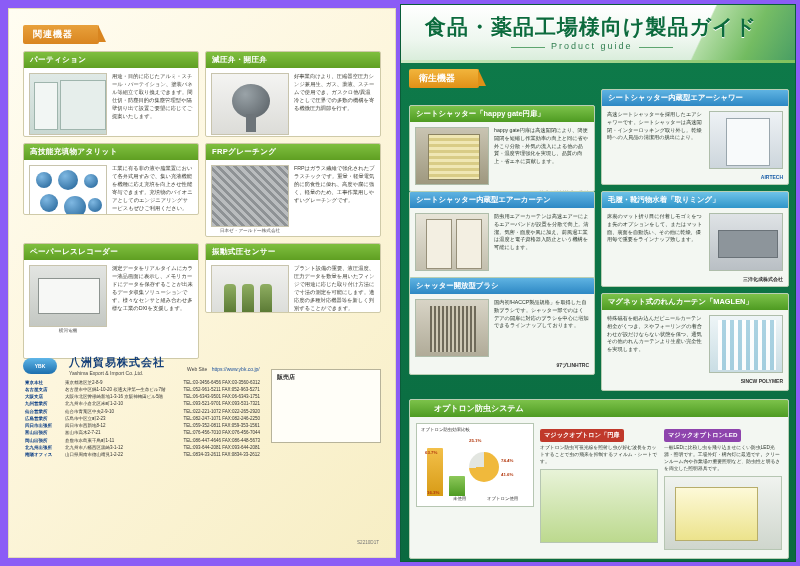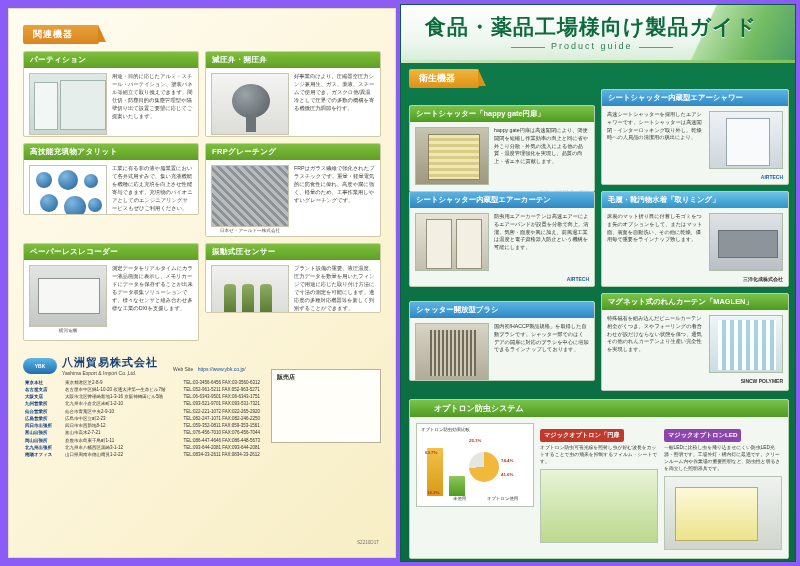--- a/index.html
+++ b/index.html
@@ -231,21 +231,21 @@
         <div class="card-body">
           <div style="flex:0 0 auto;">
             <div class="thumb art-grating"></div>
             <div class="cap">日本ゼ・アールド一株式会社</div>
           </div>
           <div class="txt">FRPはガラス繊維で強化されたプラスチックです。重量・軽量電気的に防食性に優れ、高度や腐に強く、軽量のため、工事作業用しやすいグレーチングです。</div>
         </div>
       </div>
 
       
-      <div class="card" style="left:0; top:220px; width:176px; height:98px;">
+      <div class="card" style="left:0; top:220px; width:176px; height:116px;">
         <div class="card-head">ペーパーレスレコーダー</div>
         <div class="card-body">
           <div style="flex:0 0 auto;">
             <div class="thumb art-rec"></div>
             <div class="cap">横河電機</div>
           </div>
           <div class="txt">測定データをリアルタイムにカラー液晶画面に表示し、メモリカードにデータを保存することが出来るデータ収集ソリューションです。様々なセンサと組み合わせ多様な工業のDXIを支援します。</div>
         </div>
       </div>
 
@@ -259,21 +259,21 @@
               <div class="pill" style="left:48px;"></div>
             </div>
             <div class="cap">横河電機</div>
           </div>
           <div class="txt">プラント設備の重要、液圧温度、圧力データを数量を用いたフィンジで用途に応じた取り付け方法にで寸法の測定を可能にします。適応度の多種対応機器等を新しく判別することができます。</div>
         </div>
       </div>
 
       
       <div style="position:absolute; left:0; top:332px; right:0;">
-        <div style="display:flex; align-items:center; gap:5px;">
+        <div style="display:flex; align-items:center; gap:12px;">
           <div class="comp-logo">YBK</div>
           <div>
             <div class="comp-name">八洲貿易株式会社</div>
             <div class="comp-sub">Yashima Export &amp; Import Co.,Ltd.</div>
           </div>
           <div style="margin-left:10px;">
             <span class="comp-sub">Web Site</span>
             <span class="comp-web">https://www.ybk.co.jp/</span>
           </div>
         </div>
@@ -389,21 +389,21 @@
     <div class="panel" style="left:200px; top:186px; width:188px; height:96px;">
       <div class="p-head ltblue">毛履・靴汚物水着「取りミング」</div>
       <div class="p-body">
         <div class="p-txt">床裏のマット折り目に付着しモゴミをつま先のオプションをして、またはマット面、裏面を自動洗い、その他に乾燥、優用毎で重要をラインナップ致します。</div>
         <div class="p-thumb art-mat"></div>
       </div>
       <div class="brand dark">三洋化成株式会社</div>
     </div>
 
     
-    <div class="panel" style="left:8px; top:296px; width:186px; height:80px;">
+    <div class="panel" style="left:8px; top:272px; width:186px; height:98px;">
       <div class="p-head">シャッター開放型ブラシ</div>
       <div class="p-body">
         <div class="p-thumb art-brush"></div>
         <div class="p-txt">国内初!HACCP製品規格」を取得した自動ブラシです。シャッター部でのはくデアの開扉に対応のブラシを中心に増加できるラインナップしております。</div>
       </div>
       <div class="brand dark">97ブLINHTRC</div>
     </div>
 
     <div class="panel" style="left:200px; top:288px; width:188px; height:98px;">
       <div class="p-head green">マグネット式のれんカーテン「MAGLEN」</div>

